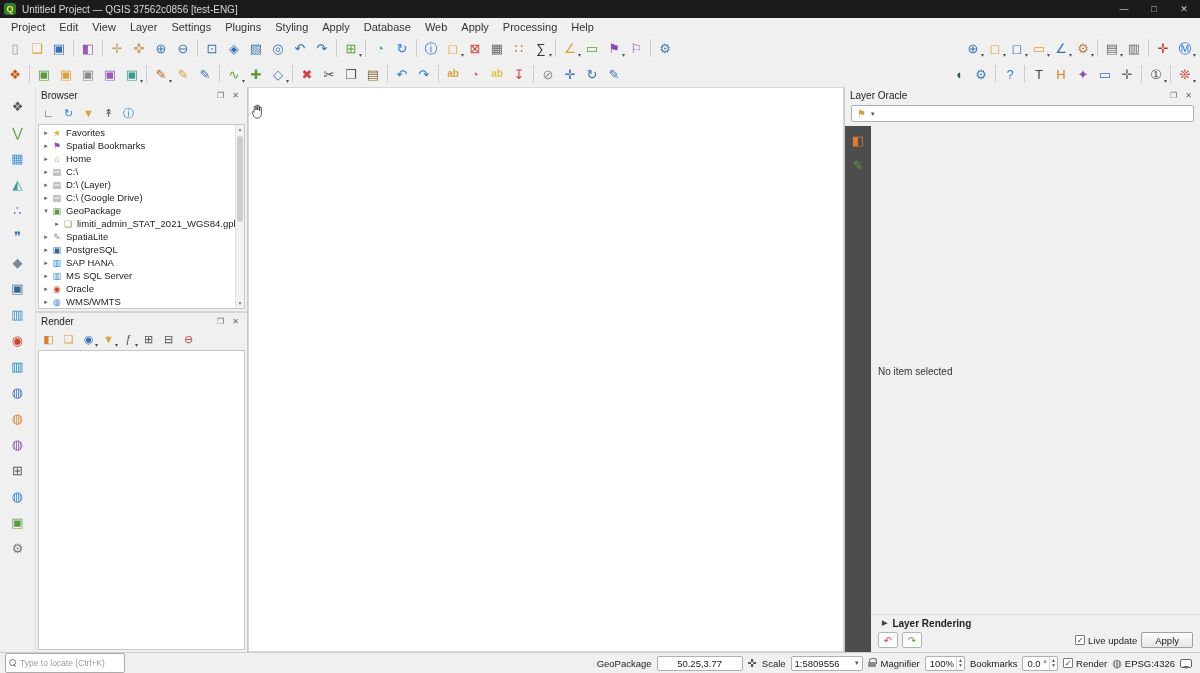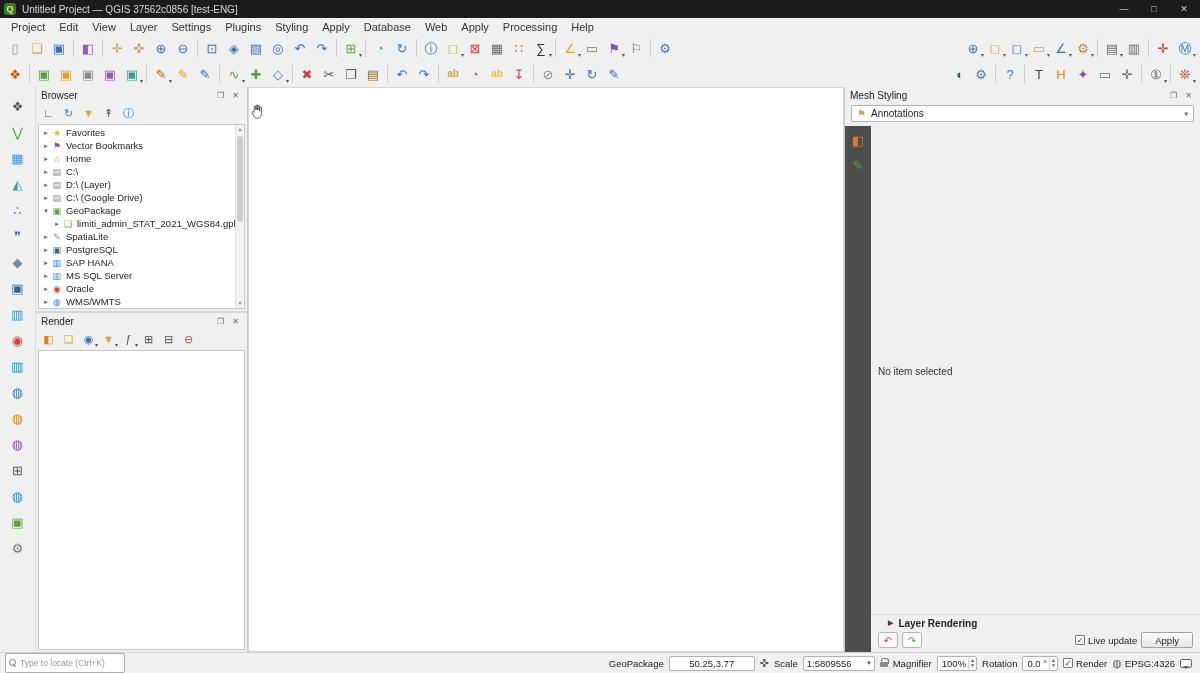--- a/index.html
+++ b/index.html
@@ -61,21 +61,21 @@
   .combo-row{margin:2px 6px 4px 6px;flex:none}
   .combo{display:flex;align-items:center;height:17px;background:#fff;border:1px solid #b0b0b0;border-radius:2px;padding:0 5px;gap:5px}
   .combo-icon{font-size:10px;color:#d9a23c}
   .combo-text{flex:1;font-size:10px;color:#222}
   .combo-arrow{font-size:7px;color:#555}
   .styling-body{flex:1;display:flex;min-height:0}
   .tab-strip{width:26px;background:#4d4d4d;display:flex;flex-direction:column;align-items:center;padding-top:4px;gap:5px;flex:none}
   .tab-strip .icon{width:20px;height:20px}
   .styling-content{flex:1;display:flex;flex-direction:column;min-width:0}
   .empty-msg{flex:1;padding:240px 0 0 7px;font-size:10px;color:#333}
-  .layer-rendering{height:17px;border-top:1px solid #dcdcdc;display:flex;align-items:center;padding:0 17px;gap:5px;
+  .layer-rendering{height:17px;border-top:1px solid #dcdcdc;display:flex;align-items:center;padding:0 11px;gap:5px;
     font-size:10px;font-weight:bold;color:#222;flex:none}
   .lr-arrow{font-size:7px;color:#444}
   .styling-actions{height:21px;display:flex;align-items:center;padding:0 7px 3px 7px;gap:4px;flex:none}
   .mini-btn{width:20px;height:16px;border:1px solid #b5b5b5;background:#fbfbfb;border-radius:2px;
     display:flex;align-items:center;justify-content:center;font-size:10px}
   .chk{display:flex;align-items:center;gap:3px;font-size:9.5px}
   .checkbox{width:10px;height:10px;border:1px solid #7a7a7a;border-radius:1px;background:#fff;
     font-size:8px;line-height:9px;text-align:center;color:#333;flex:none}
   .apply-btn{height:16px;padding:0 13px;border:1px solid #a0a0a0;background:linear-gradient(#fdfdfd,#e6e6e6);
     border-radius:2px;font-size:9.5px;display:flex;align-items:center}
@@ -493,21 +493,21 @@
         <div class="tree">
           <div class="tree-rows">
               <div class="tree-row" style="padding-left: 2px;">
                 <span class="expander">▸</span>
                 <span class="tree-icon" style="color: rgb(224, 178, 60);">★</span>
                 <span class="tree-label">Favorites</span>
               </div>
               <div class="tree-row" style="padding-left: 2px;">
                 <span class="expander">▸</span>
                 <span class="tree-icon" style="color: rgb(138, 79, 181);">⚑</span>
-                <span class="tree-label">Vector Bookmarks</span>
+                <span class="tree-label">Spatial Bookmarks</span>
               </div>
               <div class="tree-row" style="padding-left: 2px;">
                 <span class="expander">▸</span>
                 <span class="tree-icon" style="color: rgb(181, 136, 74);">⌂</span>
                 <span class="tree-label">Home</span>
               </div>
               <div class="tree-row" style="padding-left: 2px;">
                 <span class="expander">▸</span>
                 <span class="tree-icon" style="color: rgb(138, 138, 138);">▤</span>
                 <span class="tree-label">C:\</span>
@@ -612,28 +612,27 @@
     </div>
 
     <div class="map-canvas">
       <svg class="cursor" width="13" height="15" viewBox="0 0 13 15">
         <path d="M3.2 7.5 V3.2 a0.9 0.9 0 0 1 1.8 0 V6 M5 6 V1.9 a0.9 0.9 0 0 1 1.8 0 V6 M6.8 6 V2.4 a0.9 0.9 0 0 1 1.8 0 V7 M8.6 7 V4 a0.9 0.9 0 0 1 1.8 0 V9.2 c0 2.8-1.2 5-3.8 5 H5.8 c-1.8 0-2.8-1.3-3.6-3.4 L1.1 8.6 a0.9 0.9 0 0 1 1.6-0.8 l0.5 1" fill="#ffffff" stroke="#333333" stroke-width="0.8" stroke-linejoin="round"></path>
       </svg>
     </div>
 
     <div class="styling">
       <div class="panel-header">
-        <span class="panel-title">Mesh Styling</span>
+        <span class="panel-title">Layer Oracle</span>
         <span class="panel-btn">❐</span>
         <span class="panel-btn">✕</span>
       </div>
       <div class="combo-row">
         <div class="combo">
           <span class="combo-icon">⚑</span>
-          <span class="combo-text">Annotations</span>
           <span class="combo-arrow">▾</span>
         </div>
       </div>
       <div class="styling-body">
         <div class="tab-strip">
             <span class="icon">
               <span class="glyph" style="color: rgb(224, 122, 47);">◧</span>
             </span>
             <span class="icon">
               <span class="glyph" style="color: rgb(90, 156, 63);">✎</span>
@@ -680,21 +679,21 @@
     </span>
     <span class="lock-icon"></span>
     <span class="sb-label">Magnifier</span>
     <span class="sb-spin">
       <span>100%</span>
       <span class="spin-arrows">
           <i>▲</i>
           <i>▼</i>
         </span>
     </span>
-    <span class="sb-label">Rotation</span>
+    <span class="sb-label">Bookmarks</span>
     <span class="sb-spin">
       <span>0.0 °</span>
       <span class="spin-arrows">
           <i>▲</i>
           <i>▼</i>
         </span>
     </span>
     <span class="chk">
       <span class="checkbox">✓</span>
       <span>Render</span>

